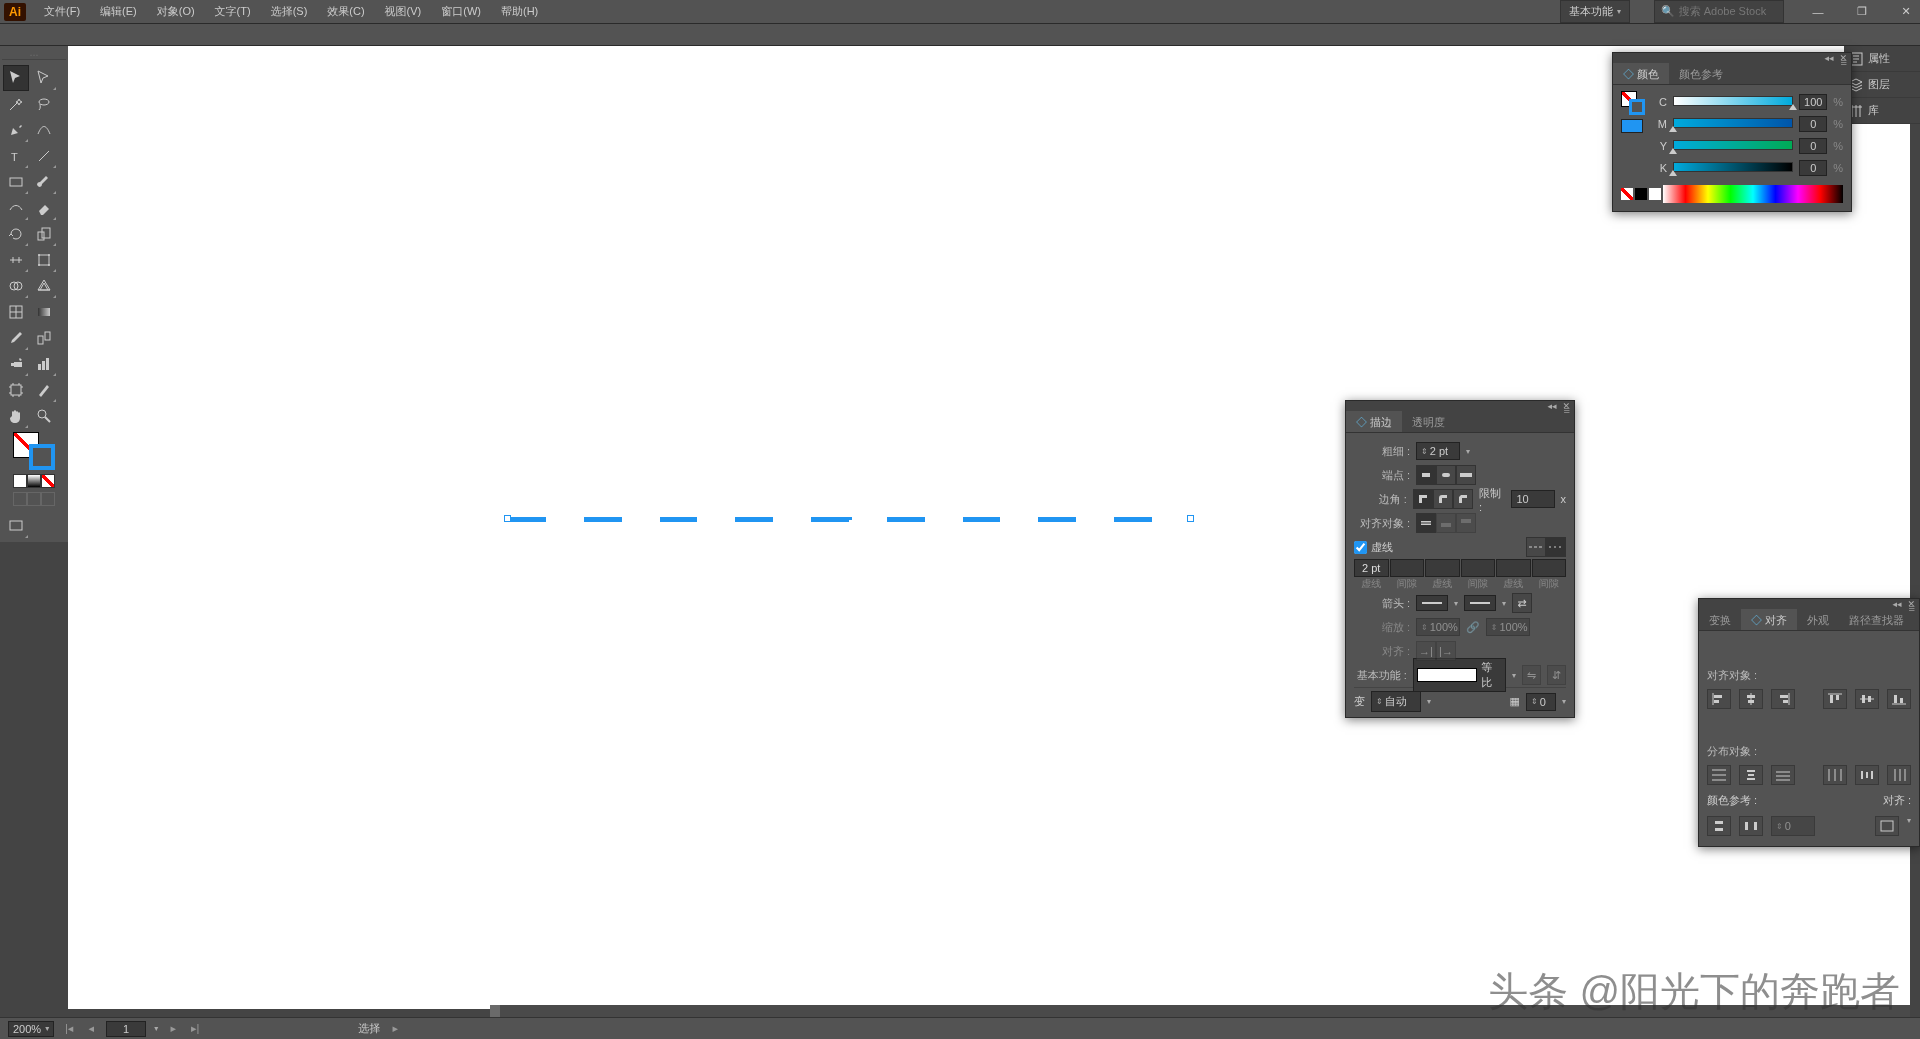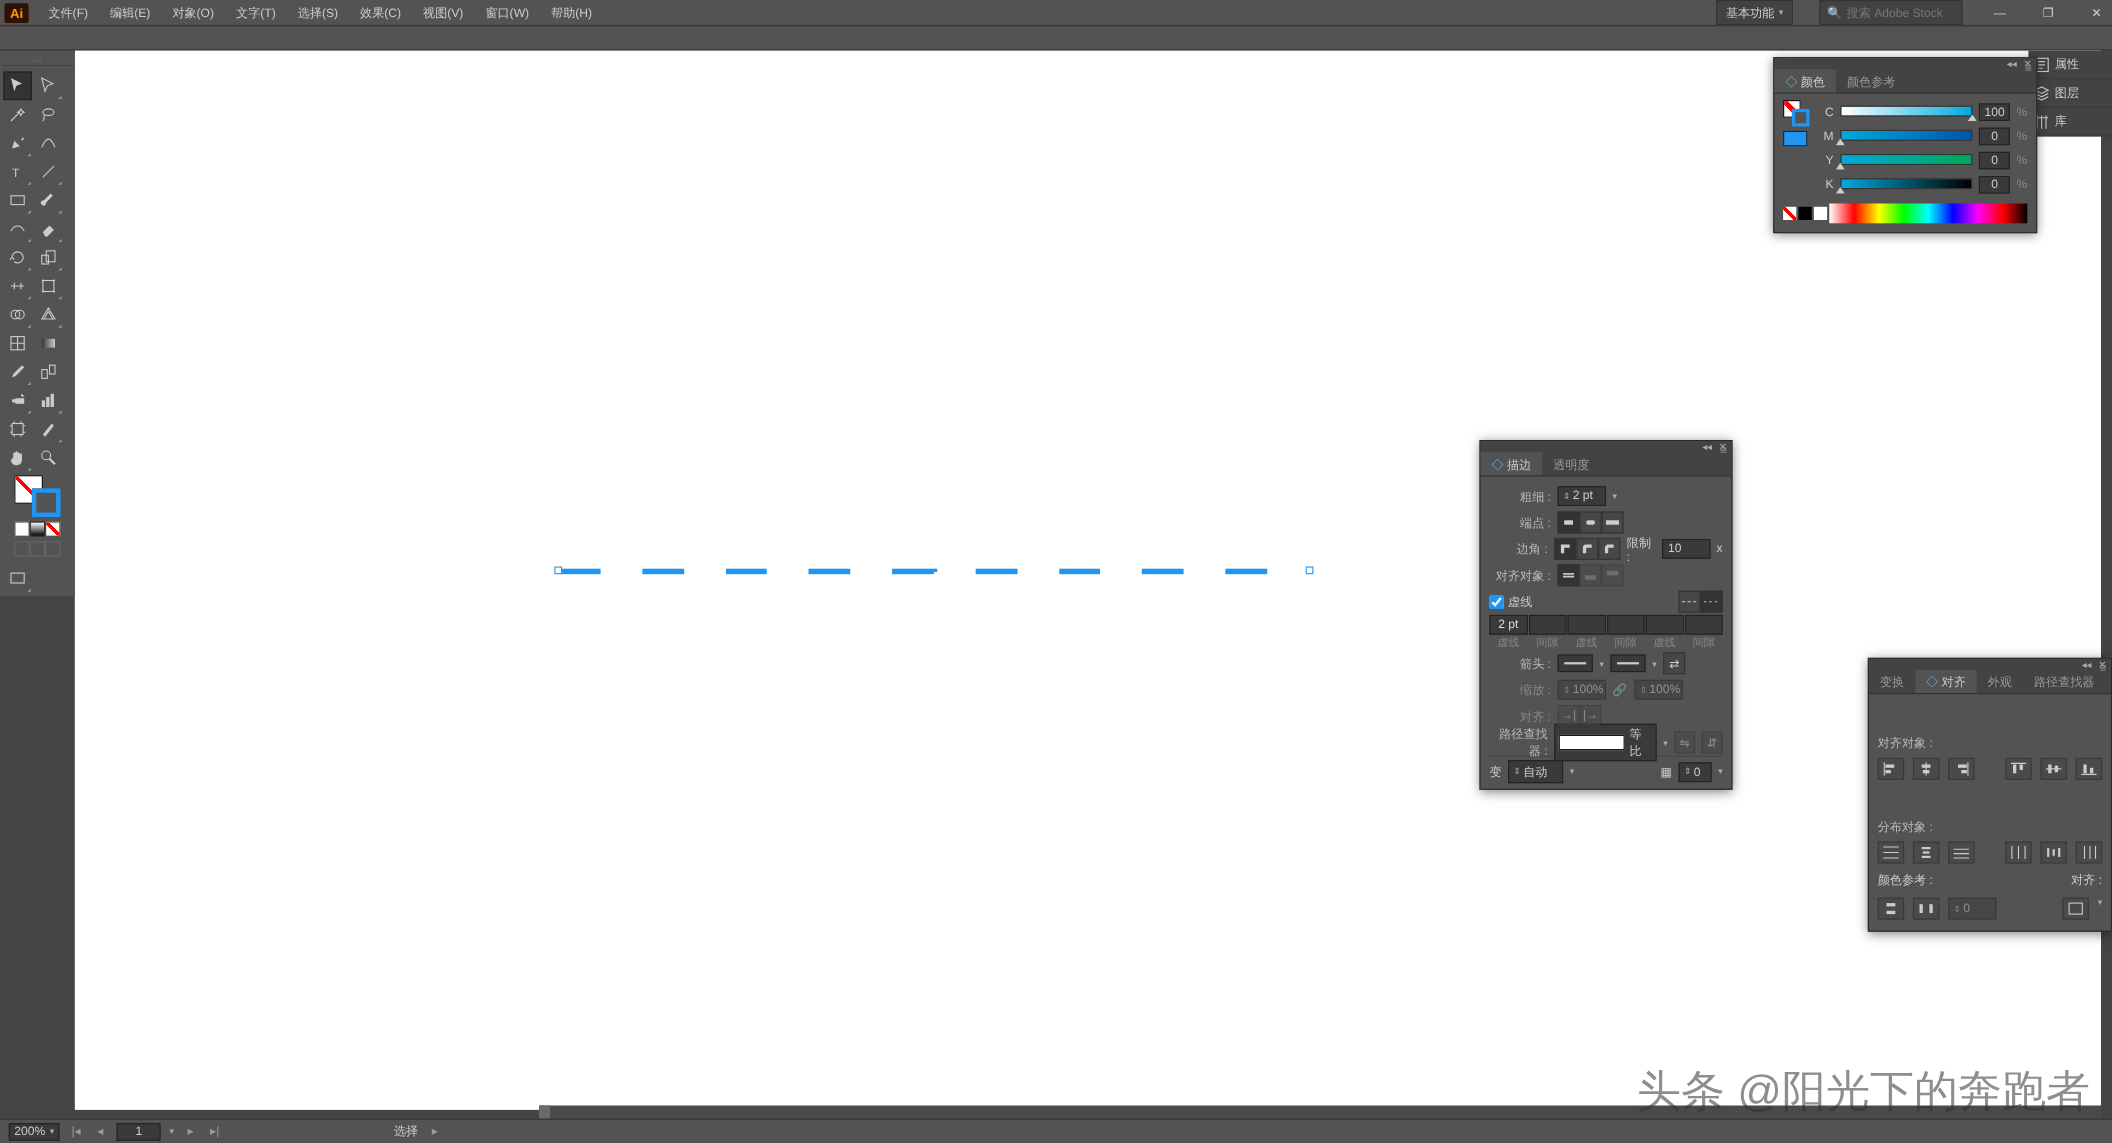--- a/index.html
+++ b/index.html
@@ -642,21 +642,21 @@
         </div>
     </div>
     <div class="opt-row disabled">
       <span class="opt-label">对齐 :</span>
       <div class="btn-group">
         <div class="icon-btn">→|</div>
         <div class="icon-btn">|→</div>
       </div>
     </div>
     <div class="opt-row">
-      <span class="opt-label">路径查找器 :</span>
+      <span class="opt-label">基本功能 :</span>
       <div style="display:flex;align-items:center;border:1px solid #222;background:#3a3a3a;padding:1px 3px;gap:4px">
         <div class="profile-bar"></div>
         <span>等比</span>
       </div>
       <span class="chev">▾</span>
       <div class="icon-btn disabled">⇋</div>
       <div class="icon-btn disabled">⇵</div>
     </div>
     <div class="opt-row" style="border-top:1px solid #444;padding-top:4px">
       <span>变</span>

